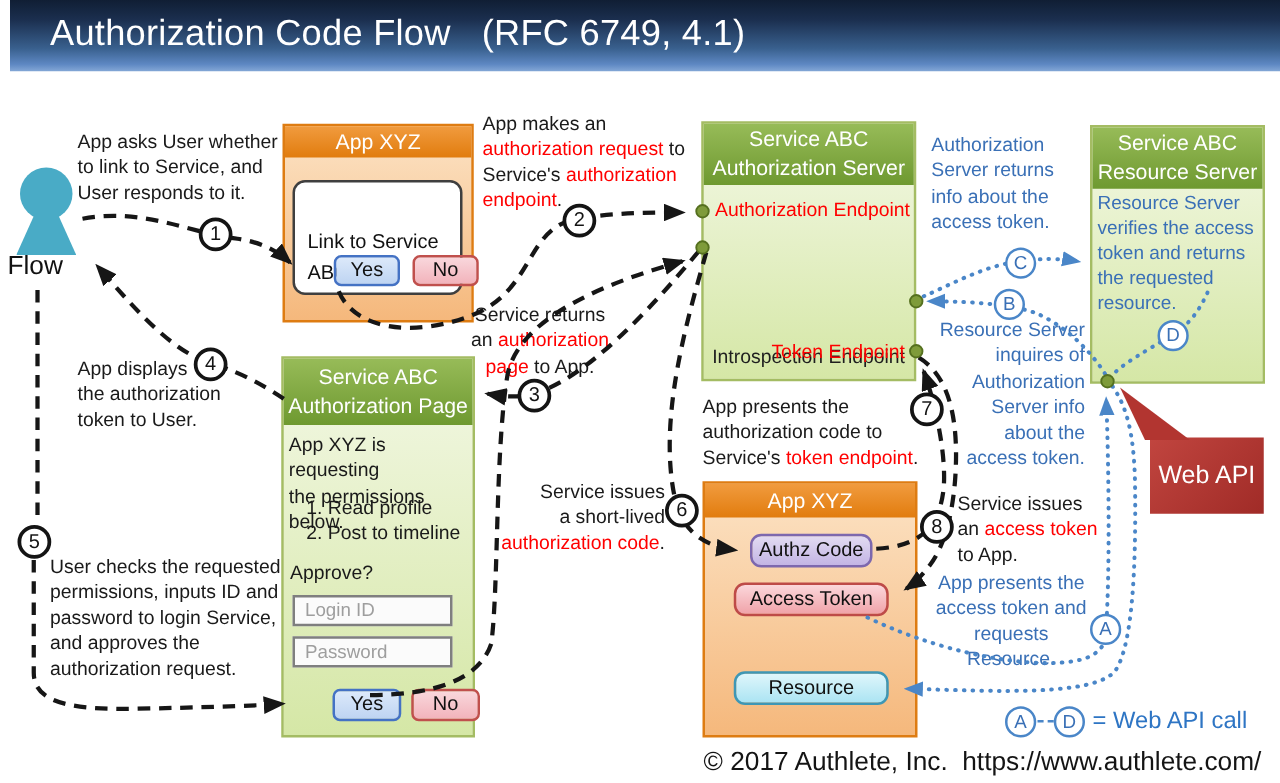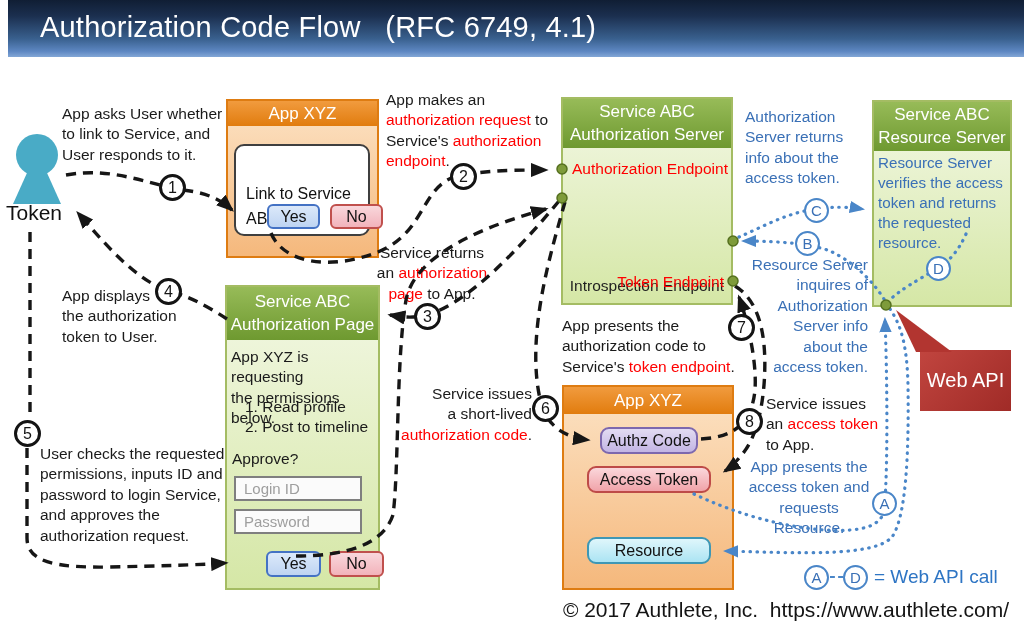--- a/index.html
+++ b/index.html
@@ -67,21 +67,21 @@
 <body>
 
 <div class="canvas">
 
   <div class="header-bar">
     <div class="title">Authorization Code Flow   (RFC 6749, 4.1)</div>
   </div>
 
   <div class="user-head z2"></div>
   <div class="user-body z2"></div>
-  <div class="user-label z2">Token</div>
+  <div class="user-label z2">Flow</div>
 
   <div class="note z2" style="left:62px;top:104px;width:172px;">App asks User whether
 to link to Service, and
 User responds to it.</div>
 
   <div class="note z2" style="left:386px;top:90px;width:172px;"><span class="blk">App makes an
 </span><span class="red">authorization request</span><span class="blk"> to
 Service's </span><span class="red">authorization
 endpoint</span><span class="blk">.</span></div>
 

